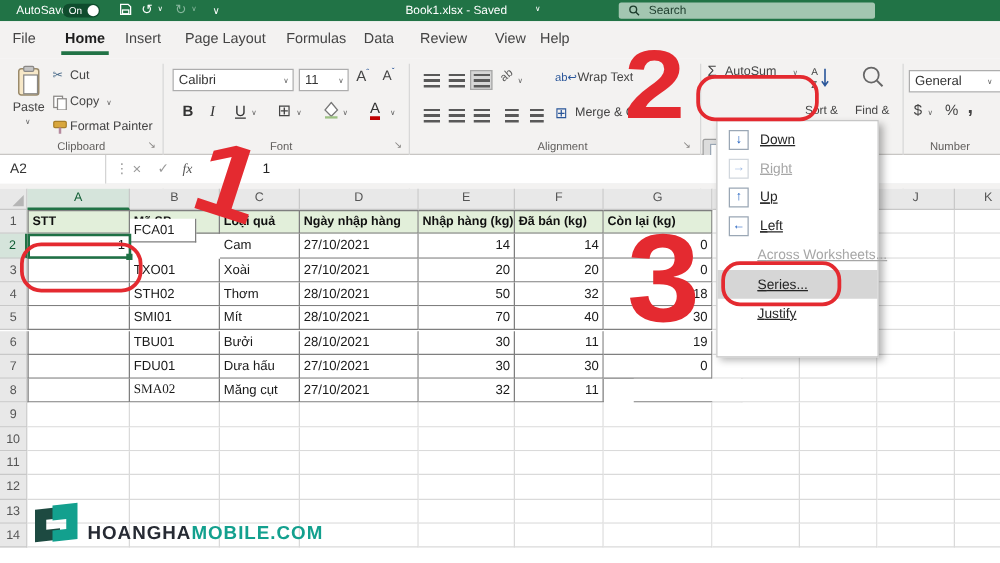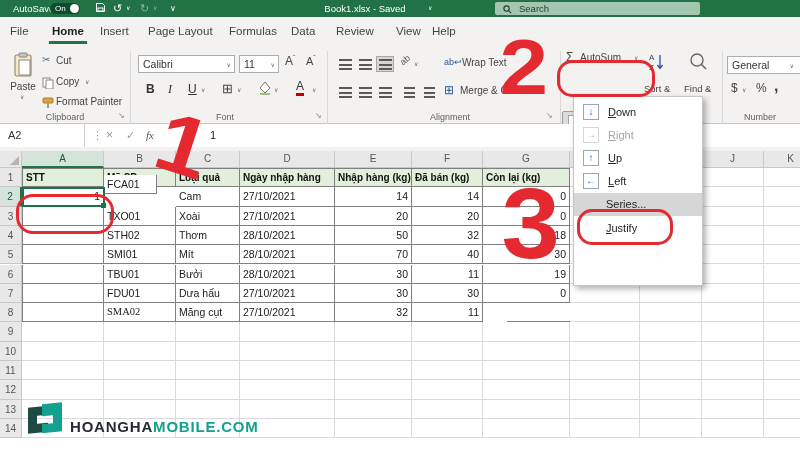--- a/index.html
+++ b/index.html
@@ -67,21 +67,21 @@
   .cell.bl{border-left:1px solid #7f7f7f;}
   .cell.bt{border-top:1px solid #7f7f7f;}
   .cell.num{text-align:right;}
   .selbox{position:absolute;left:22px;top:187px;width:83px;height:20px;border:2px solid #1e7145;box-sizing:border-box;z-index:5;}
   .handle{position:absolute;left:101px;top:203px;width:5px;height:5px;background:#1e7145;z-index:6;}
 
   
   .menu{position:absolute;left:573px;top:96px;width:130px;height:190px;background:#fff;border:1px solid #c6c6c6;
         box-shadow:3px 3px 6px rgba(0,0,0,.3);z-index:30;padding-top:3px;box-sizing:border-box;}
   .mi{height:23.2px;display:flex;align-items:center;font-size:11px;color:#262626;padding-left:9px;gap:9px;}
-  .mi .ml{white-space:nowrap;}
+  .mi .ml{white-space:nowrap;text-decoration:underline;}
   .mi.noicon{padding-left:32px;}
   .mi.dis{color:#a6a6a6;}
   .mi.dis .fillbox{opacity:.45;}
   .mi.hl{background:#d6d6d6;}
   .u{text-decoration:underline;}
   .tooltip{position:absolute;left:704px;top:210px;width:66px;height:20px;background:#fff;border:1px solid #b3b3b3;
            box-shadow:2px 2px 4px rgba(0,0,0,.2);font-size:10px;color:#444;line-height:20px;text-align:center;z-index:31;}
 
   
   .annum{position:absolute;color:#e42a30;font-weight:bold;line-height:1;z-index:40;
@@ -477,20 +477,23 @@
         <span class="ml"><span class="u">R</span>ight</span>
       </div>
       <div class="mi">
         <span class="fillbox">↑</span>
         <span class="ml"><span class="u">U</span>p</span>
       </div>
       <div class="mi">
         <span class="fillbox">←</span>
         <span class="ml"><span class="u">L</span>eft</span>
       </div>
+      <div class="mi dis noicon">
+        <span class="ml"><span class="u">A</span>cross Worksheets...</span>
+      </div>
       <div class="mi hl noicon">
         <span class="ml"><span class="u">S</span>eries...</span>
       </div>
       <div class="mi noicon">
         <span class="ml"><span class="u">J</span>ustify</span>
       </div>
     </div>
 
   <div class="annum" style="left:160px;top:103px;font-size:84px;transform:rotate(18deg) scaleX(1.1);">1</div>
   <div class="anring" style="left:16px;top:194px;width:92px;height:34px;border-radius:17px;"></div>

